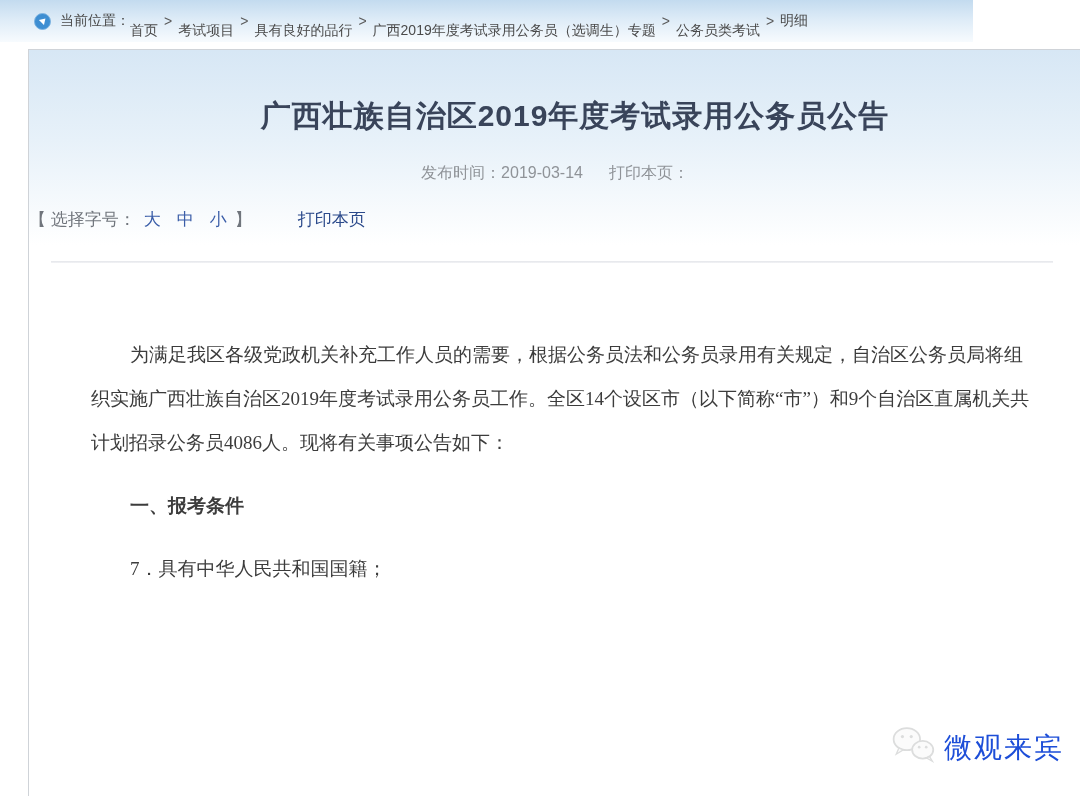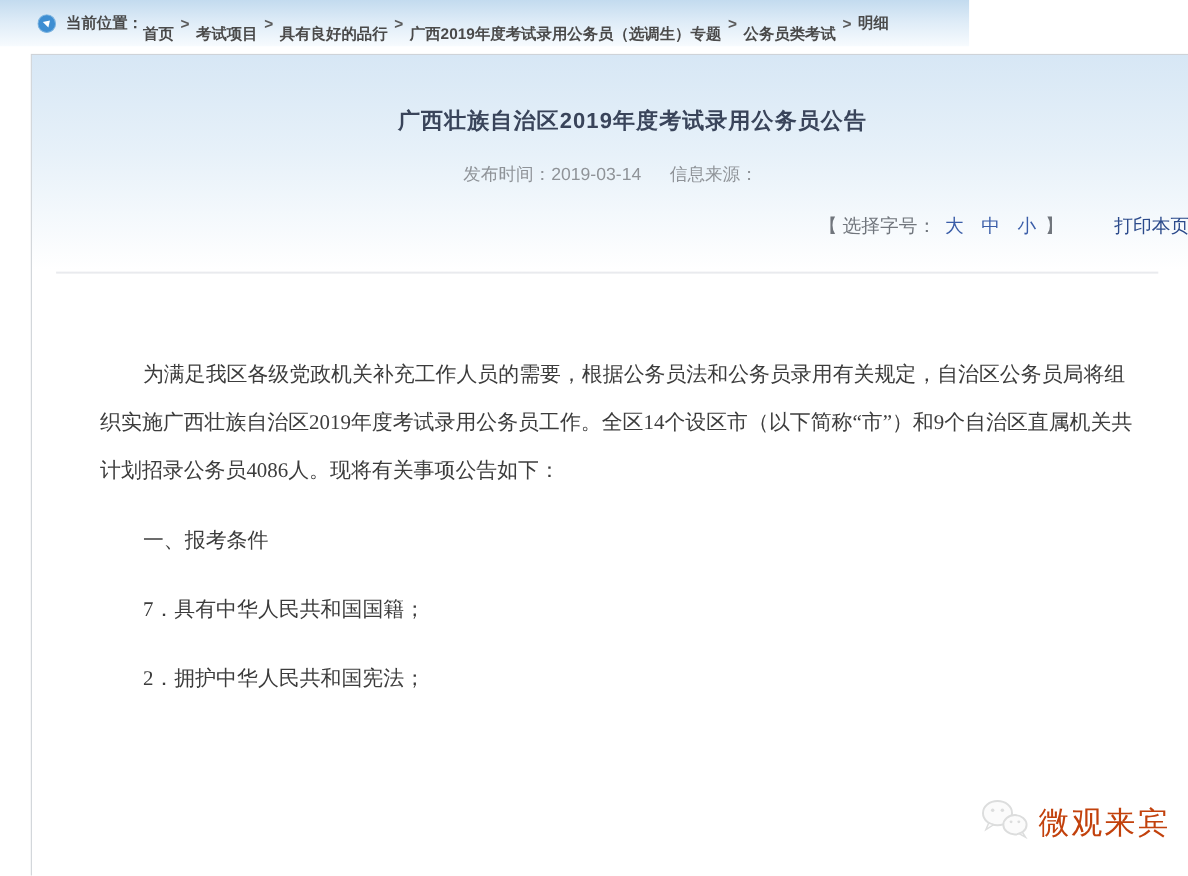--- a/index.html
+++ b/index.html
@@ -5,55 +5,54 @@
   * { margin: 0; padding: 0; box-sizing: border-box; }
   html, body { width: 1080px; height: 796px; overflow: hidden; }
   body {
     font-family: "Liberation Sans", sans-serif;
     background: #ffffff;
     position: relative;
   }
 
   
   .topbar {
-    position: absolute; top: 0; left: 0; width: 881px; height: 42px;
+    position: absolute; top: 0; left: 0; width: 973px; height: 42px;
     background: linear-gradient(180deg, #c3dbef 0%, #ddebf7 45%, #f7fbfe 100%);
     display: flex; align-items: center;
     padding-left: 34px;
     font-size: 14px; color: #4a4a4a;
     white-space: nowrap;
-    font-weight: bold;
   }
   .loc-icon { width: 17px; height: 17px; margin-right: 9px; flex: 0 0 auto; display: inline-block; }
   .topbar a { color: #4a4a4a; text-decoration: none; cursor: pointer; margin-top: 20px; }
   .topbar .sep { margin: 0 6px; color: #5a5a5a; }
 
   
   .panel {
     position: absolute; top: 49px; left: 28px; right: -2px; bottom: -2px;
     border: 1px solid #cfd3d8;
     background: linear-gradient(180deg, #d7e7f5 0%, #e7f1f9 90px, #ffffff 195px);
   }
   .article-title {
     margin-top: 46px;
     text-align: center;
-    font-size: 20px; font-weight: bold; color: #39445a;
+    font-size: 30px; font-weight: bold; color: #39445a;
     letter-spacing: 1px;
     font-family: "Liberation Sans", sans-serif;
     padding-left: 40px;
   }
   .meta {
     margin-top: 26px;
     text-align: center;
     font-size: 16px; color: #8f9398;
   }
   .meta .gap { display: inline-block; width: 26px; }
   .tools {
     margin-top: 24px;
-    text-align: right;
+    text-align: left;
     font-size: 17px; color: #70757c;
   }
   .tools .size-link {
     color: #3a5da8; text-decoration: none; cursor: pointer; margin: 0 8px;
   }
   .tools .print-link {
     color: #2b4a8b; text-decoration: none; cursor: pointer; margin-left: 46px;
   }
   .divider {
     margin: 30px 28px 0 22px;
@@ -63,27 +62,27 @@
 
   
   .article-body {
     margin-top: 70px;
     padding: 0 46px 0 62px;
     font-family: "Liberation Serif", serif;
     font-size: 19px; color: #3c3c3c;
     line-height: 44px;
   }
   .article-body p { text-indent: 2.05em; margin-bottom: 19px; }
-  .article-body p.bold { font-weight: normal; }
+  .article-body p.bold { font-weight: bold; }
 
   
   .watermark {
     position: absolute; right: 16px; bottom: 26px;
     display: flex; align-items: center;
-    color: #c2410c;
+    color: #1d4ed8;
     font-size: 28px; letter-spacing: 2px;
     text-shadow: 1px 1px 0 #ffffff;
     user-select: none;
   }
   .watermark svg { margin-right: 8px; }
 </style>
 </head>
 <body>
 
 <div class="topbar">
@@ -106,34 +105,33 @@
   <a>公务员类考试</a>
   <span class="sep">&gt;</span>
   <span>明细</span>
 </div>
 
 <div class="panel">
 
   <h1 class="article-title">广西壮族自治区2019年度考试录用公务员公告</h1>
 
   <div class="meta">
-    <span>发布时间：</span><span>2019-03-14</span><span class="gap"></span><span>信息来源：</span>
+    <span>发布时间：</span><span>2019-03-14</span><span class="gap"></span><span>打印本页：</span>
   </div>
 
   <div class="tools">
     <span>【 选择字号：</span><a class="size-link">大</a><a class="size-link">中</a><a class="size-link">小</a><span>】</span><a class="print-link">打印本页</a>
   </div>
 
   <div class="divider"></div>
 
   <div class="article-body">
     <p>为满足我区各级党政机关补充工作人员的需要，根据公务员法和公务员录用有关规定，自治区公务员局将组织实施广西壮族自治区2019年度考试录用公务员工作。全区14个设区市（以下简称“市”）和9个自治区直属机关共计划招录公务员4086人。现将有关事项公告如下：</p>
     <p class="bold">一、报考条件</p>
     <p>7．具有中华人民共和国国籍；</p>
-    <p>2．拥护中华人民共和国宪法；</p>
   </div>
 
 </div>
 
 <div class="watermark">
   <span>
     <svg viewBox="0 0 52 42" width="46" height="37">
       <g fill="#fbfbfb" stroke="#dcdddd" stroke-width="2">
         <ellipse cx="19" cy="15" rx="15" ry="12.5"></ellipse>
         <path d="M10 25 L7 32 L15 27 Z" stroke-width="1.5"></path>

